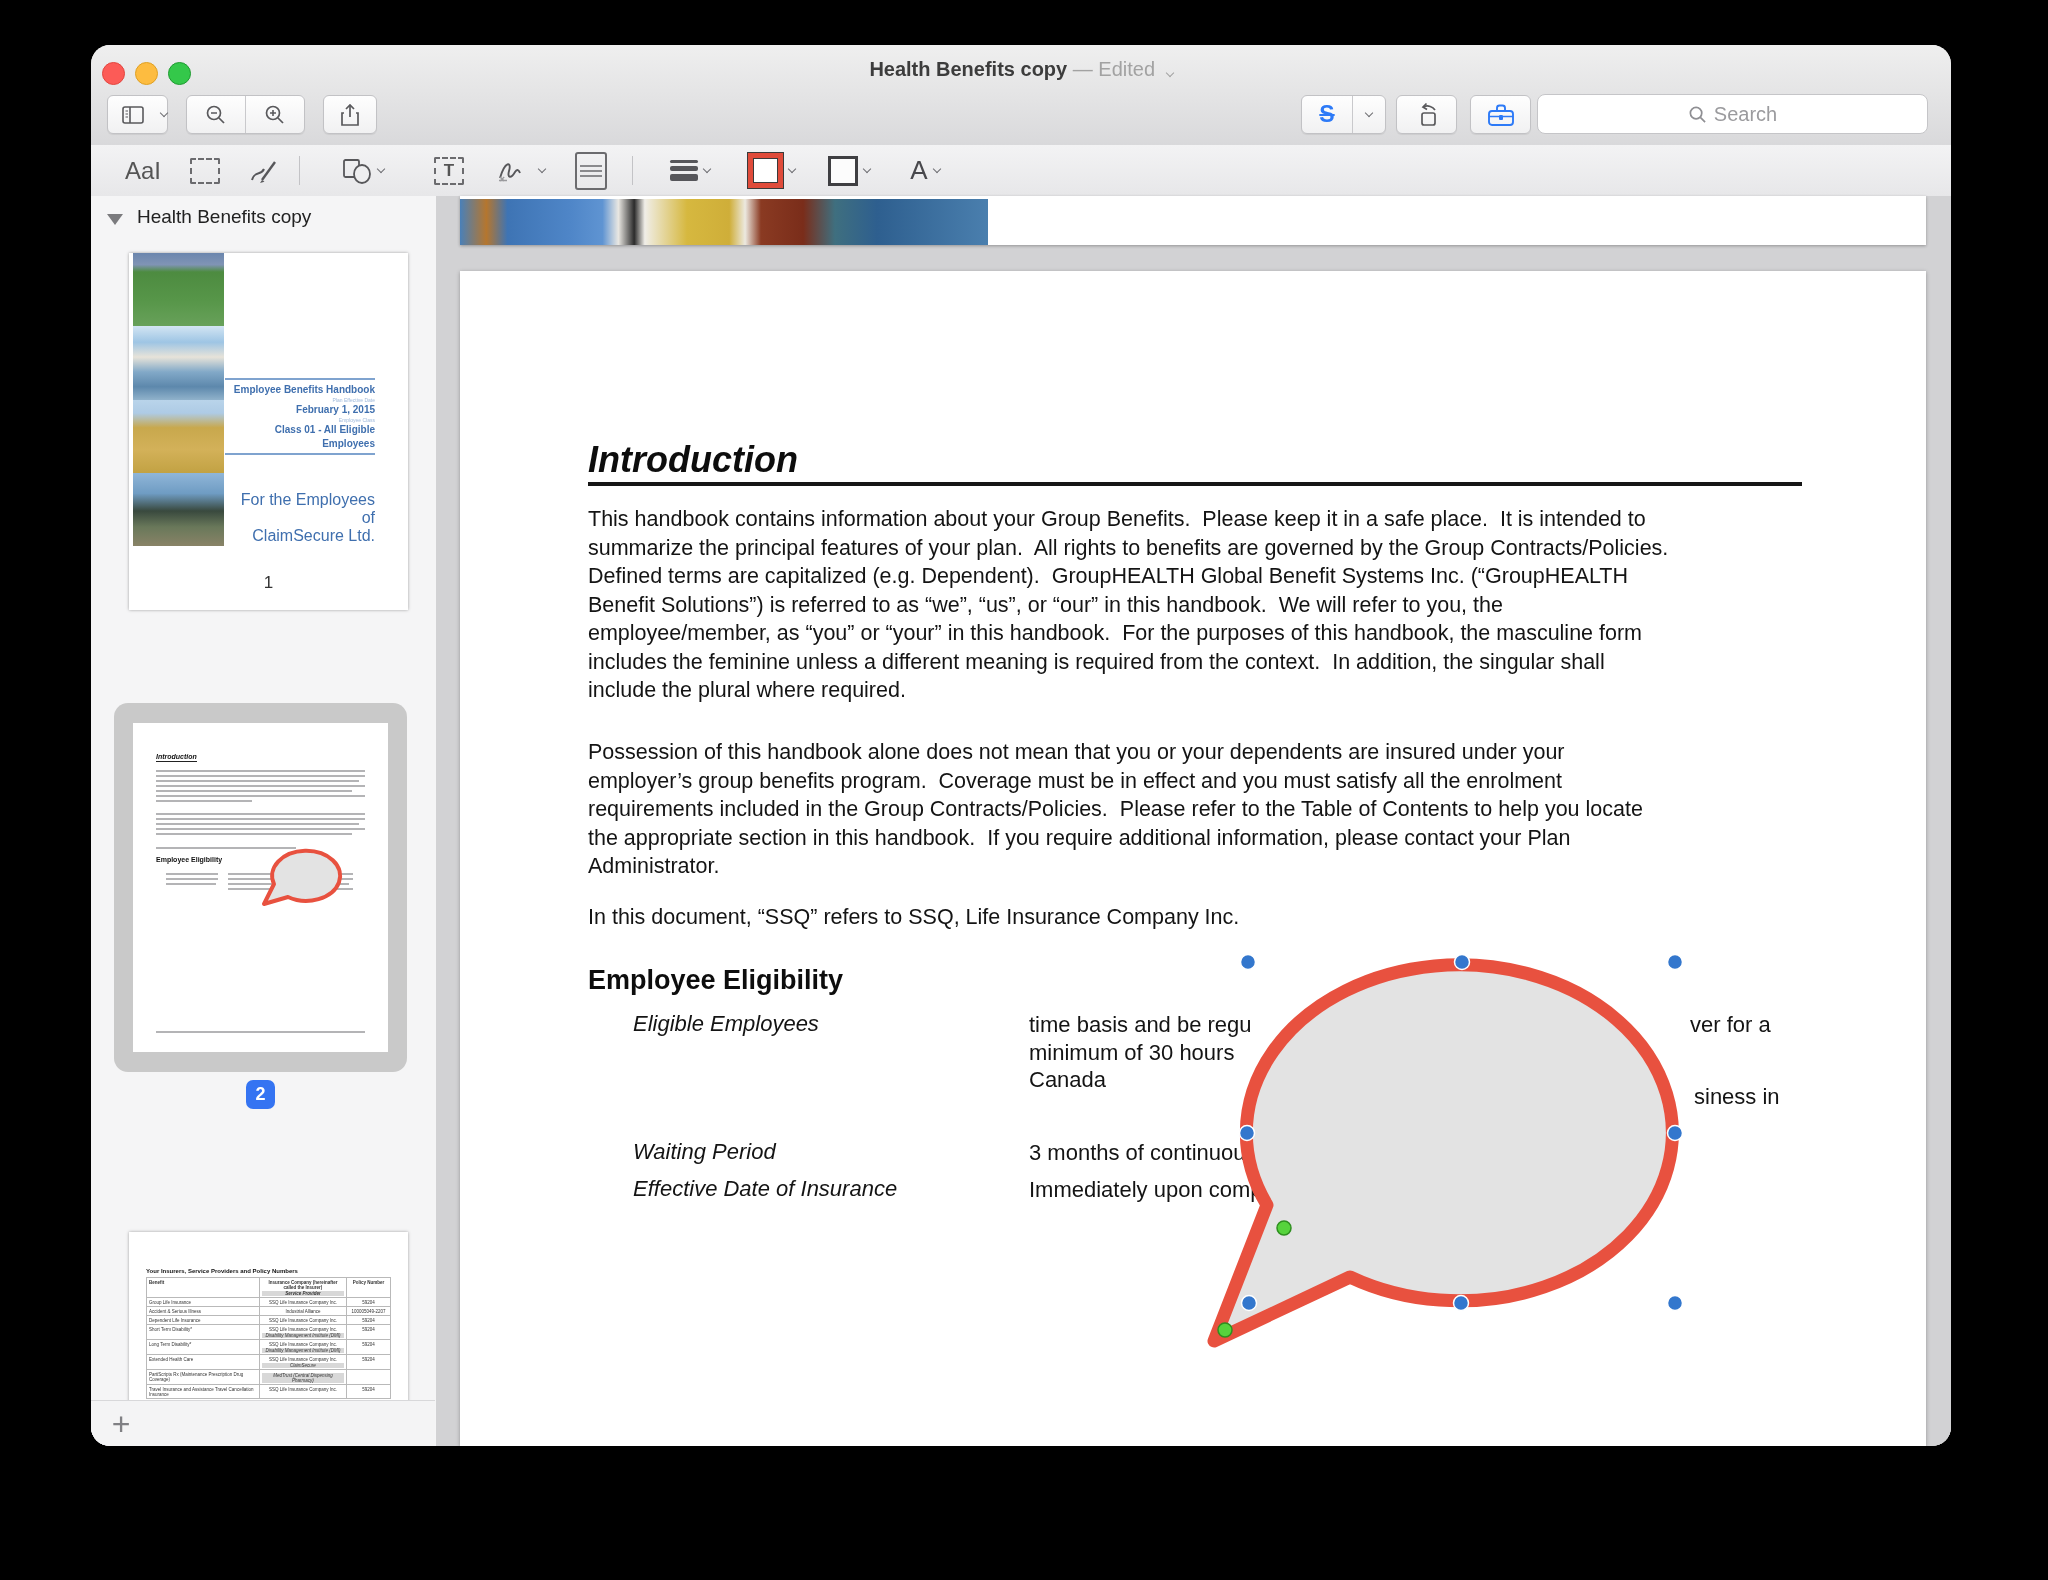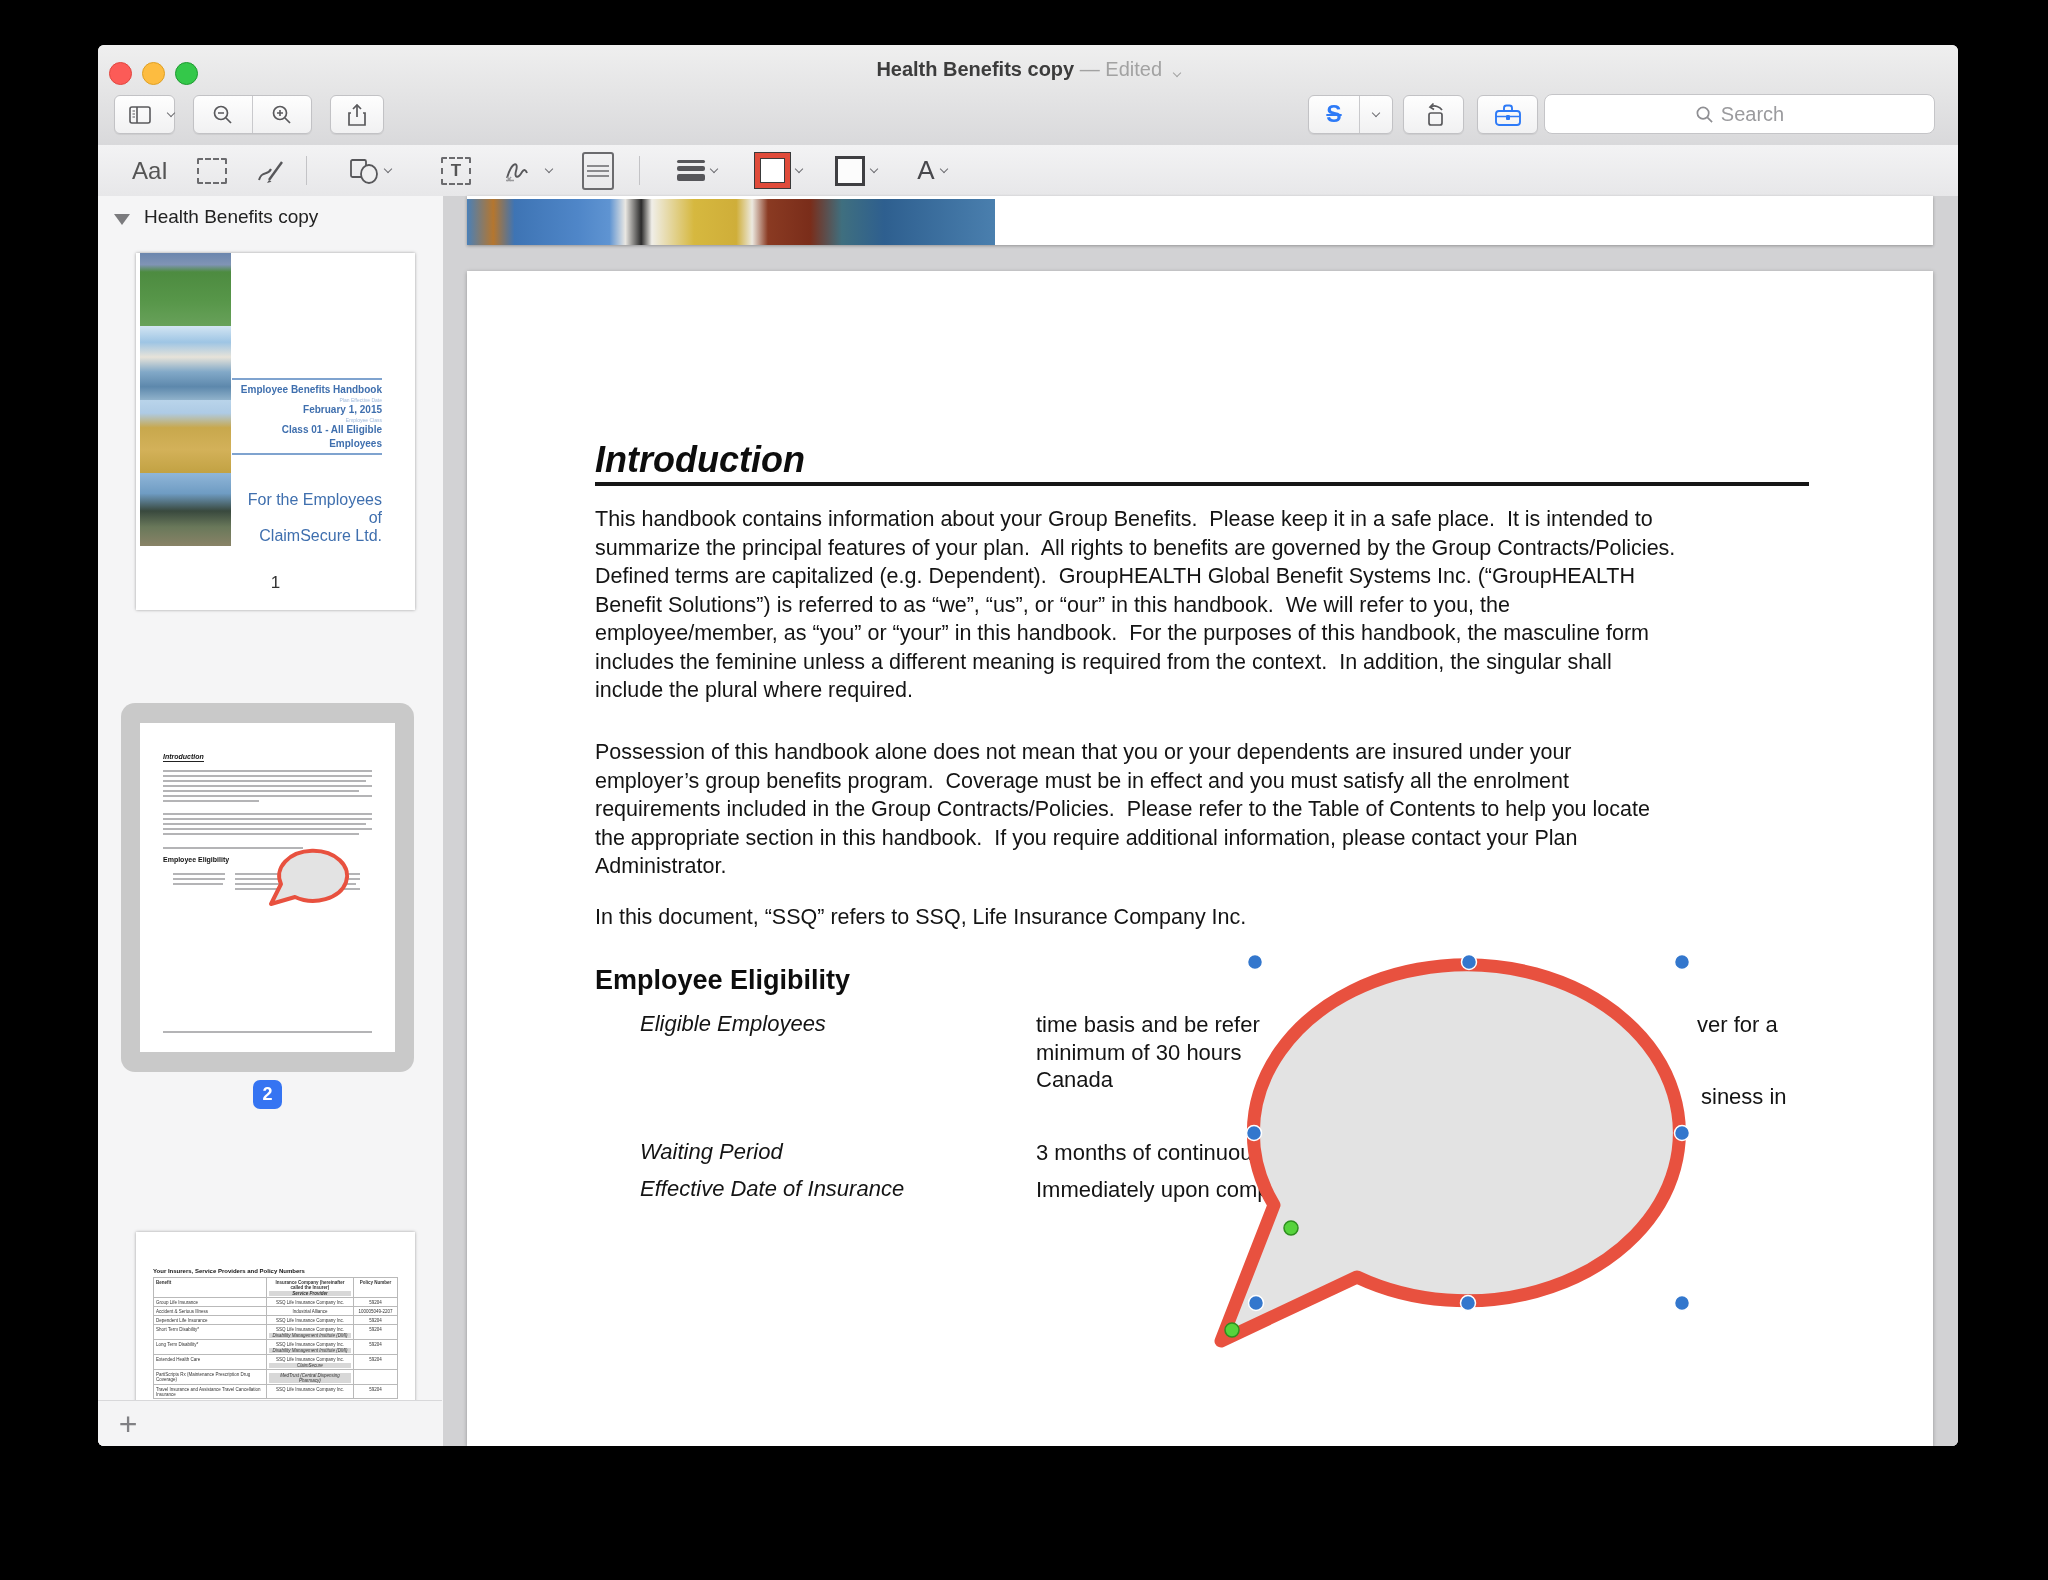--- a/index.html
+++ b/index.html
@@ -1,19 +1,19 @@
 <!DOCTYPE html>
 <html><head>
 <meta charset="utf-8">
 <style>
   html,body{margin:0;padding:0;background:#000;}
   .stage{position:relative;width:2048px;height:1580px;background:#000;overflow:hidden;
          font-family:"Liberation Sans", sans-serif;}
   .abs{position:absolute;}
-  .window{left:98px;top:45px;width:1860px;height:1401px;background:#ececec;border-radius:6px;
+  .window{left:91px;top:45px;width:1860px;height:1401px;background:#ececec;border-radius:19px;
           overflow:hidden;box-shadow:0 25px 70px rgba(0,0,0,.65);}
   
   .header{left:0;top:0;width:1860px;height:100px;
           background:linear-gradient(180deg,#efefef,#d9d9db);border-bottom:1px solid #b2b2b4;}
   .tl{width:21px;height:21px;border-radius:50%;top:17px;}
   .tl.red{left:11px;background:#fc5b57;border:1px solid #e2463f;}
   .tl.yellow{left:44px;background:#fdbc40;border:1px solid #dfa023;}
   .tl.green{left:77px;background:#34c84a;border:1px solid #1f9a31;}
   .wtitle{left:0;top:13px;width:1860px;text-align:center;font-size:20px;color:#3c3c3c;font-weight:bold;}
   .wtitle .muted{color:#a2a2a2;font-weight:normal;}
@@ -437,21 +437,21 @@
           <div class="abs para" style="top:467px;">Possession of this handbook alone does not mean that you or your dependents are insured under your
 employer’s group benefits program.  Coverage must be in effect and you must satisfy all the enrolment
 requirements included in the Group Contracts/Policies.  Please refer to the Table of Contents to help you locate
 the appropriate section in this handbook.  If you require additional information, please contact your Plan
 Administrator.</div>
           <div class="abs para" style="top:632px;">In this document, “SSQ” refers to SSQ, Life Insurance Company Inc.</div>
           <div class="abs doc-h2">Employee Eligibility</div>
 
           <div class="abs lab" style="top:740px;">Eligible Employees</div>
           <div class="abs val" style="top:740px;">
-            <div class="vline"><span>time basis and be refer</span><span class="vright" style="left:661px;">ver for a</span></div>
+            <div class="vline"><span>time basis and be regu</span><span class="vright" style="left:661px;">ver for a</span></div>
             <div class="vline"><span>minimum of 30 hours</span><span class="vright" style="left:665px;margin-top:44px;">siness in</span></div>
             <div class="vline"><span>Canada</span></div>
           </div>
 
           <div class="abs lab" style="top:868px;">Waiting Period</div>
           <div class="abs val" style="top:868px;">3 months of continuou</div>
 
           <div class="abs lab" style="top:905px;">Effective Date of Insurance</div>
           <div class="abs val" style="top:905px;">Immediately upon comp</div>
         </div>

